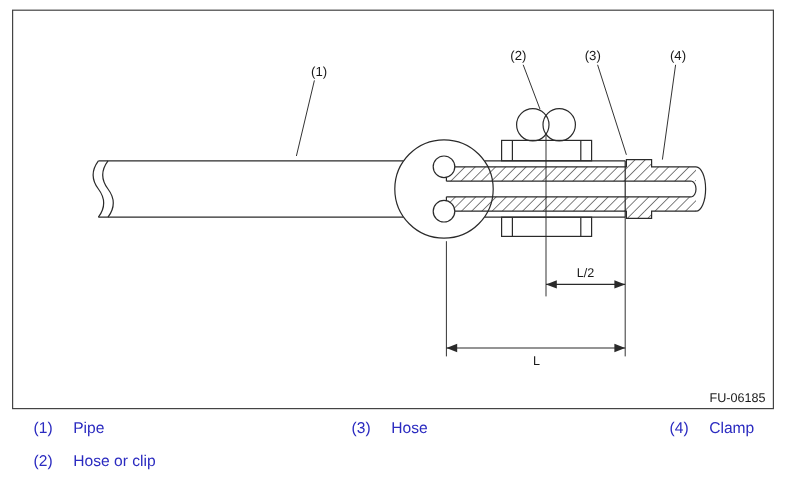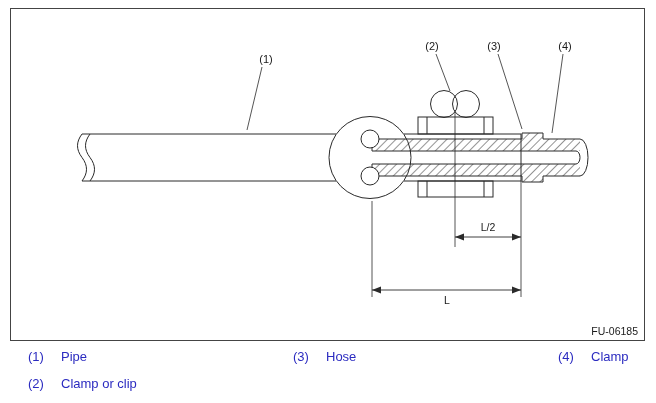--- a/index.html
+++ b/index.html
@@ -120,21 +120,21 @@
     <text x="638" y="335" text-anchor="end" class="figid-text">FU-06185</text>
   </svg>
 
   <div class="legend">
     <div class="legend-item" style="left:28px; top:349px;">
       <span class="lnum">(1)</span>
       <span class="llabel">Pipe</span>
     </div>
     <div class="legend-item" style="left:28px; top:376px;">
       <span class="lnum">(2)</span>
-      <span class="llabel">Clamp or clip</span>
+      <span class="llabel">Hose or clip</span>
     </div>
     <div class="legend-item" style="left:293px; top:349px;">
       <span class="lnum">(3)</span>
       <span class="llabel">Hose</span>
     </div>
     <div class="legend-item" style="left:558px; top:349px;">
       <span class="lnum">(4)</span>
       <span class="llabel">Clamp</span>
     </div>
   </div>

